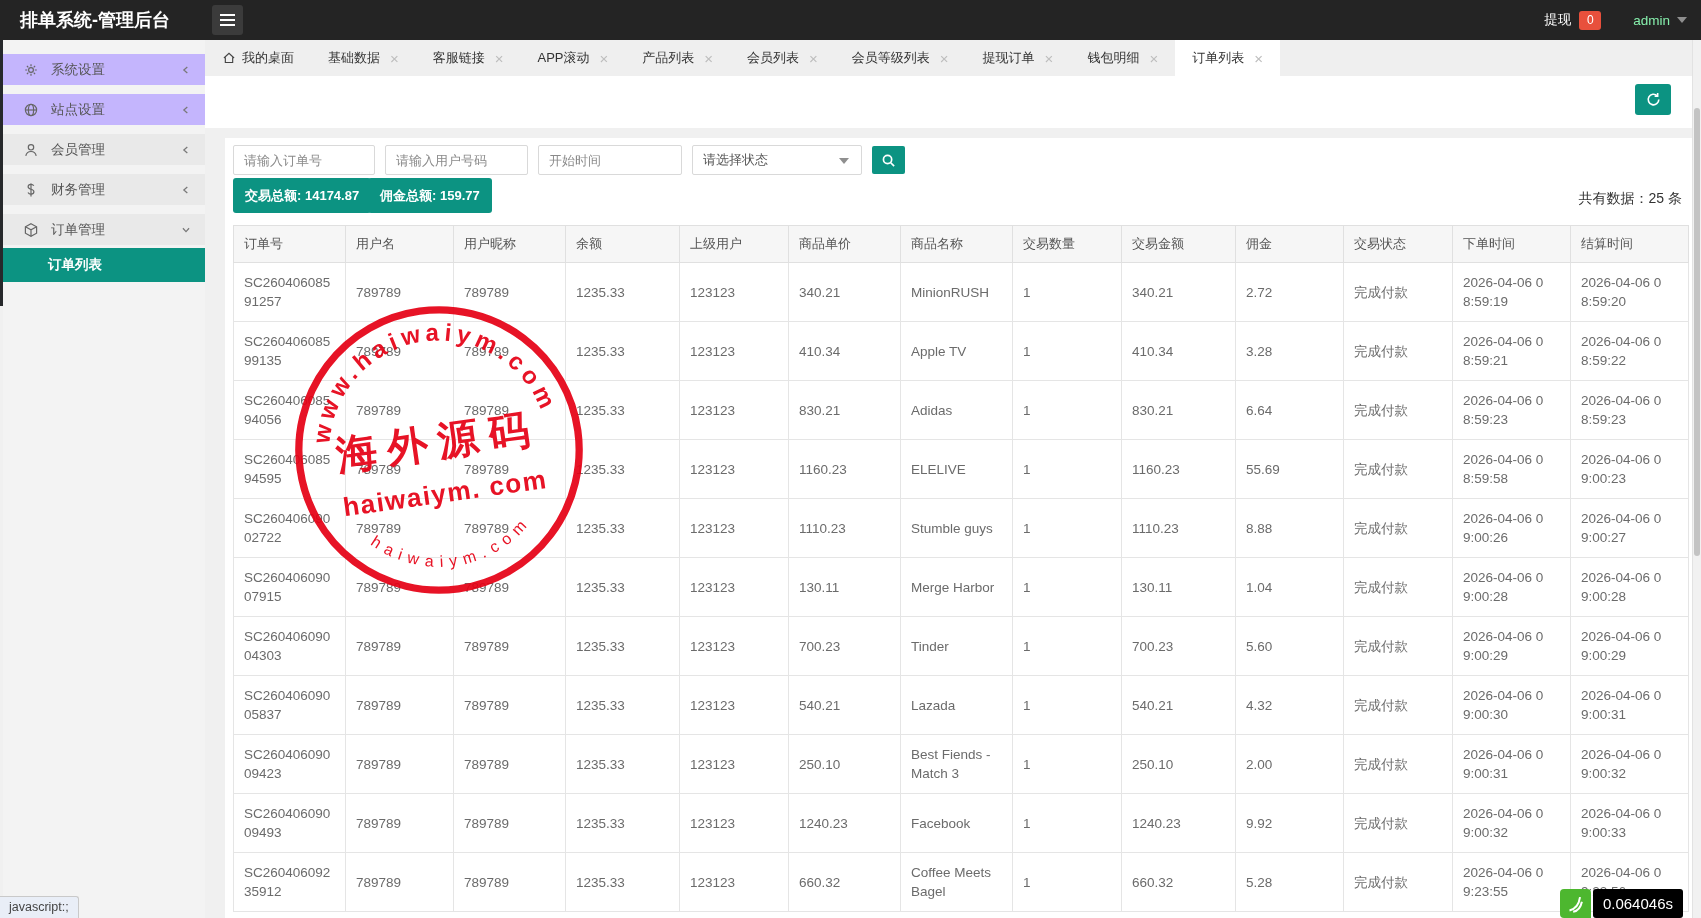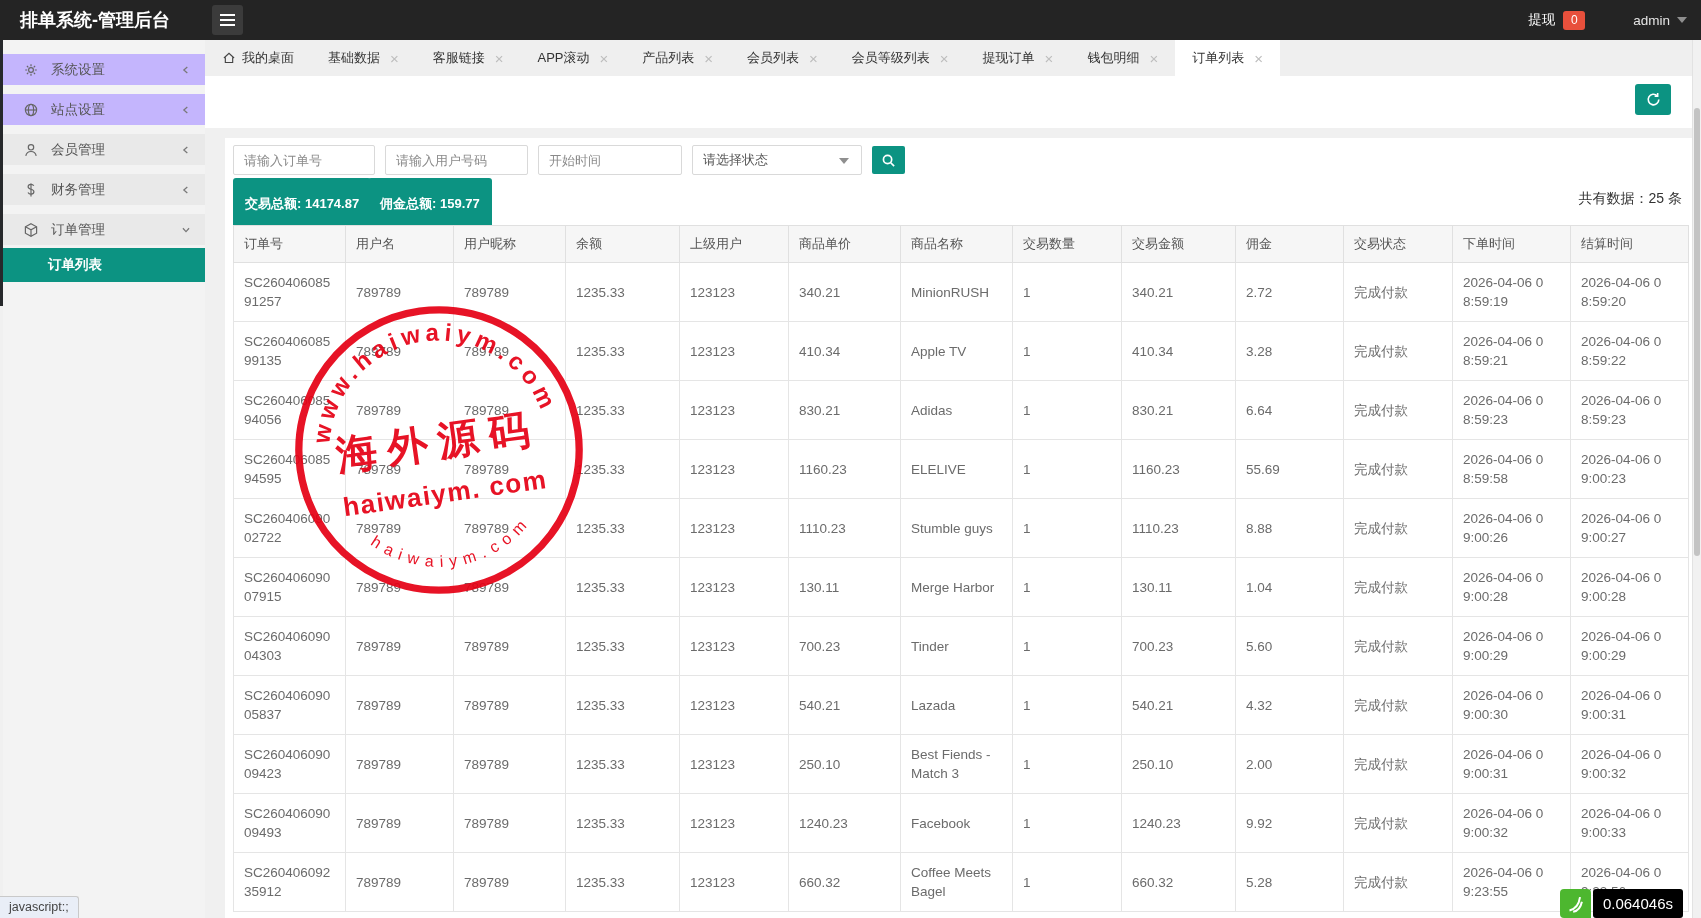--- a/index.html
+++ b/index.html
@@ -9,21 +9,21 @@
   
   .header{position:absolute;left:0;top:0;width:1701px;height:40px;background:#242424;z-index:30;}
   .header-title{position:absolute;left:20px;top:0;line-height:40px;color:#fff;font-size:18px;font-weight:bold;}
   .burger{position:absolute;left:212px;top:5px;width:31px;height:30px;background:#3b3b3b;border-radius:3px;cursor:pointer;}
   .burger i{position:absolute;left:8px;width:15px;height:2px;background:#fff;}
   .burger i:nth-child(1){top:9px}.burger i:nth-child(2){top:14px}.burger i:nth-child(3){top:19px}
   .header-right{position:absolute;right:14px;top:0;height:40px;display:flex;align-items:center;}
   .withdraw-label{color:#fff;font-size:13.5px;}
   .withdraw-badge{display:inline-block;margin-left:8px;min-width:10px;padding:0 6px;height:19px;line-height:19px;
       background:var(--badge-red);color:#fff;font-size:12px;text-align:center;border-radius:3px;cursor:pointer;}
-  .admin-name{margin-left:48px;color:#e5e5e5;font-size:13.5px;cursor:pointer;}
+  .admin-name{margin-left:32px;color:#86efac;font-size:13.5px;cursor:pointer;}
   .caret{margin-left:7px;width:0;height:0;border-left:5px solid transparent;border-right:5px solid transparent;border-top:6px solid #8f8f8f;}
   
   .left-strip{position:absolute;left:0;top:40px;width:3px;height:266px;background:#26282b;}
   .sidebar{position:absolute;left:3px;top:40px;width:202px;height:878px;background:#f3f3f3;}
   .side-item{position:relative;height:31px;margin-top:9px;display:flex;align-items:center;background:#e9e9e9;cursor:pointer;}
   .side-item.teal{background:#c4b5fd;}
   .side-item:first-child{margin-top:14px;}
   .side-item .icon{width:16px;height:16px;margin-left:20px;}
   .side-item .icon svg{width:16px;height:16px;stroke:#666;fill:none;stroke-width:1.2;}
   .side-label{margin-left:12px;font-size:13.5px;color:#555;}
@@ -50,21 +50,21 @@
   .f-input::placeholder{color:#8a8a8a;}
   .f-order{left:8px;width:142px;}
   .f-user{left:160px;width:143px;}
   .f-start{left:313px;width:144px;}
   .f-select{position:absolute;left:467px;top:7px;width:170px;height:30px;border:1px solid #d9d9d9;border-radius:2px;
       box-sizing:border-box;font-size:13px;color:#555;line-height:28px;padding:0 10px;cursor:pointer;}
   .f-select .caret{position:absolute;right:12px;top:12px;}
   .f-btn{position:absolute;left:647px;top:8px;width:33px;height:28px;background:var(--accent);border-radius:2px;
       display:flex;align-items:center;justify-content:center;cursor:pointer;}
   .f-btn svg{width:15px;height:15px;stroke:#fff;fill:none;stroke-width:1.8;}
-  .chip{position:absolute;top:40px;height:27px;line-height:27px;padding:12px 12px;background:var(--accent);
+  .chip{position:absolute;top:40px;height:27px;line-height:27px;padding:4px 12px;background:var(--accent);
       color:#fff;font-size:13px;font-weight:bold;border-radius:3px;}
   .chip-trade{left:8px;}
   .chip-comm{left:143px;}
   .count-text{position:absolute;right:10px;top:52px;font-size:14px;color:#333;}
   
   table.orders{position:absolute;left:8px;top:87px;width:1451px;border-collapse:collapse;table-layout:fixed;border-radius:21px;}
   table.orders th{height:36px;background:#f6f6f6;border:1px solid #e0e0e0;font-weight:normal;font-size:13px;
       color:#555;text-align:left;padding:0 10px;}
   table.orders td{height:54px;border:1px solid #e5e5e5;font-size:13.5px;color:#6b6b6b;padding:2px 10px;
       vertical-align:middle;line-height:19px;overflow:hidden;word-wrap:break-word;}

